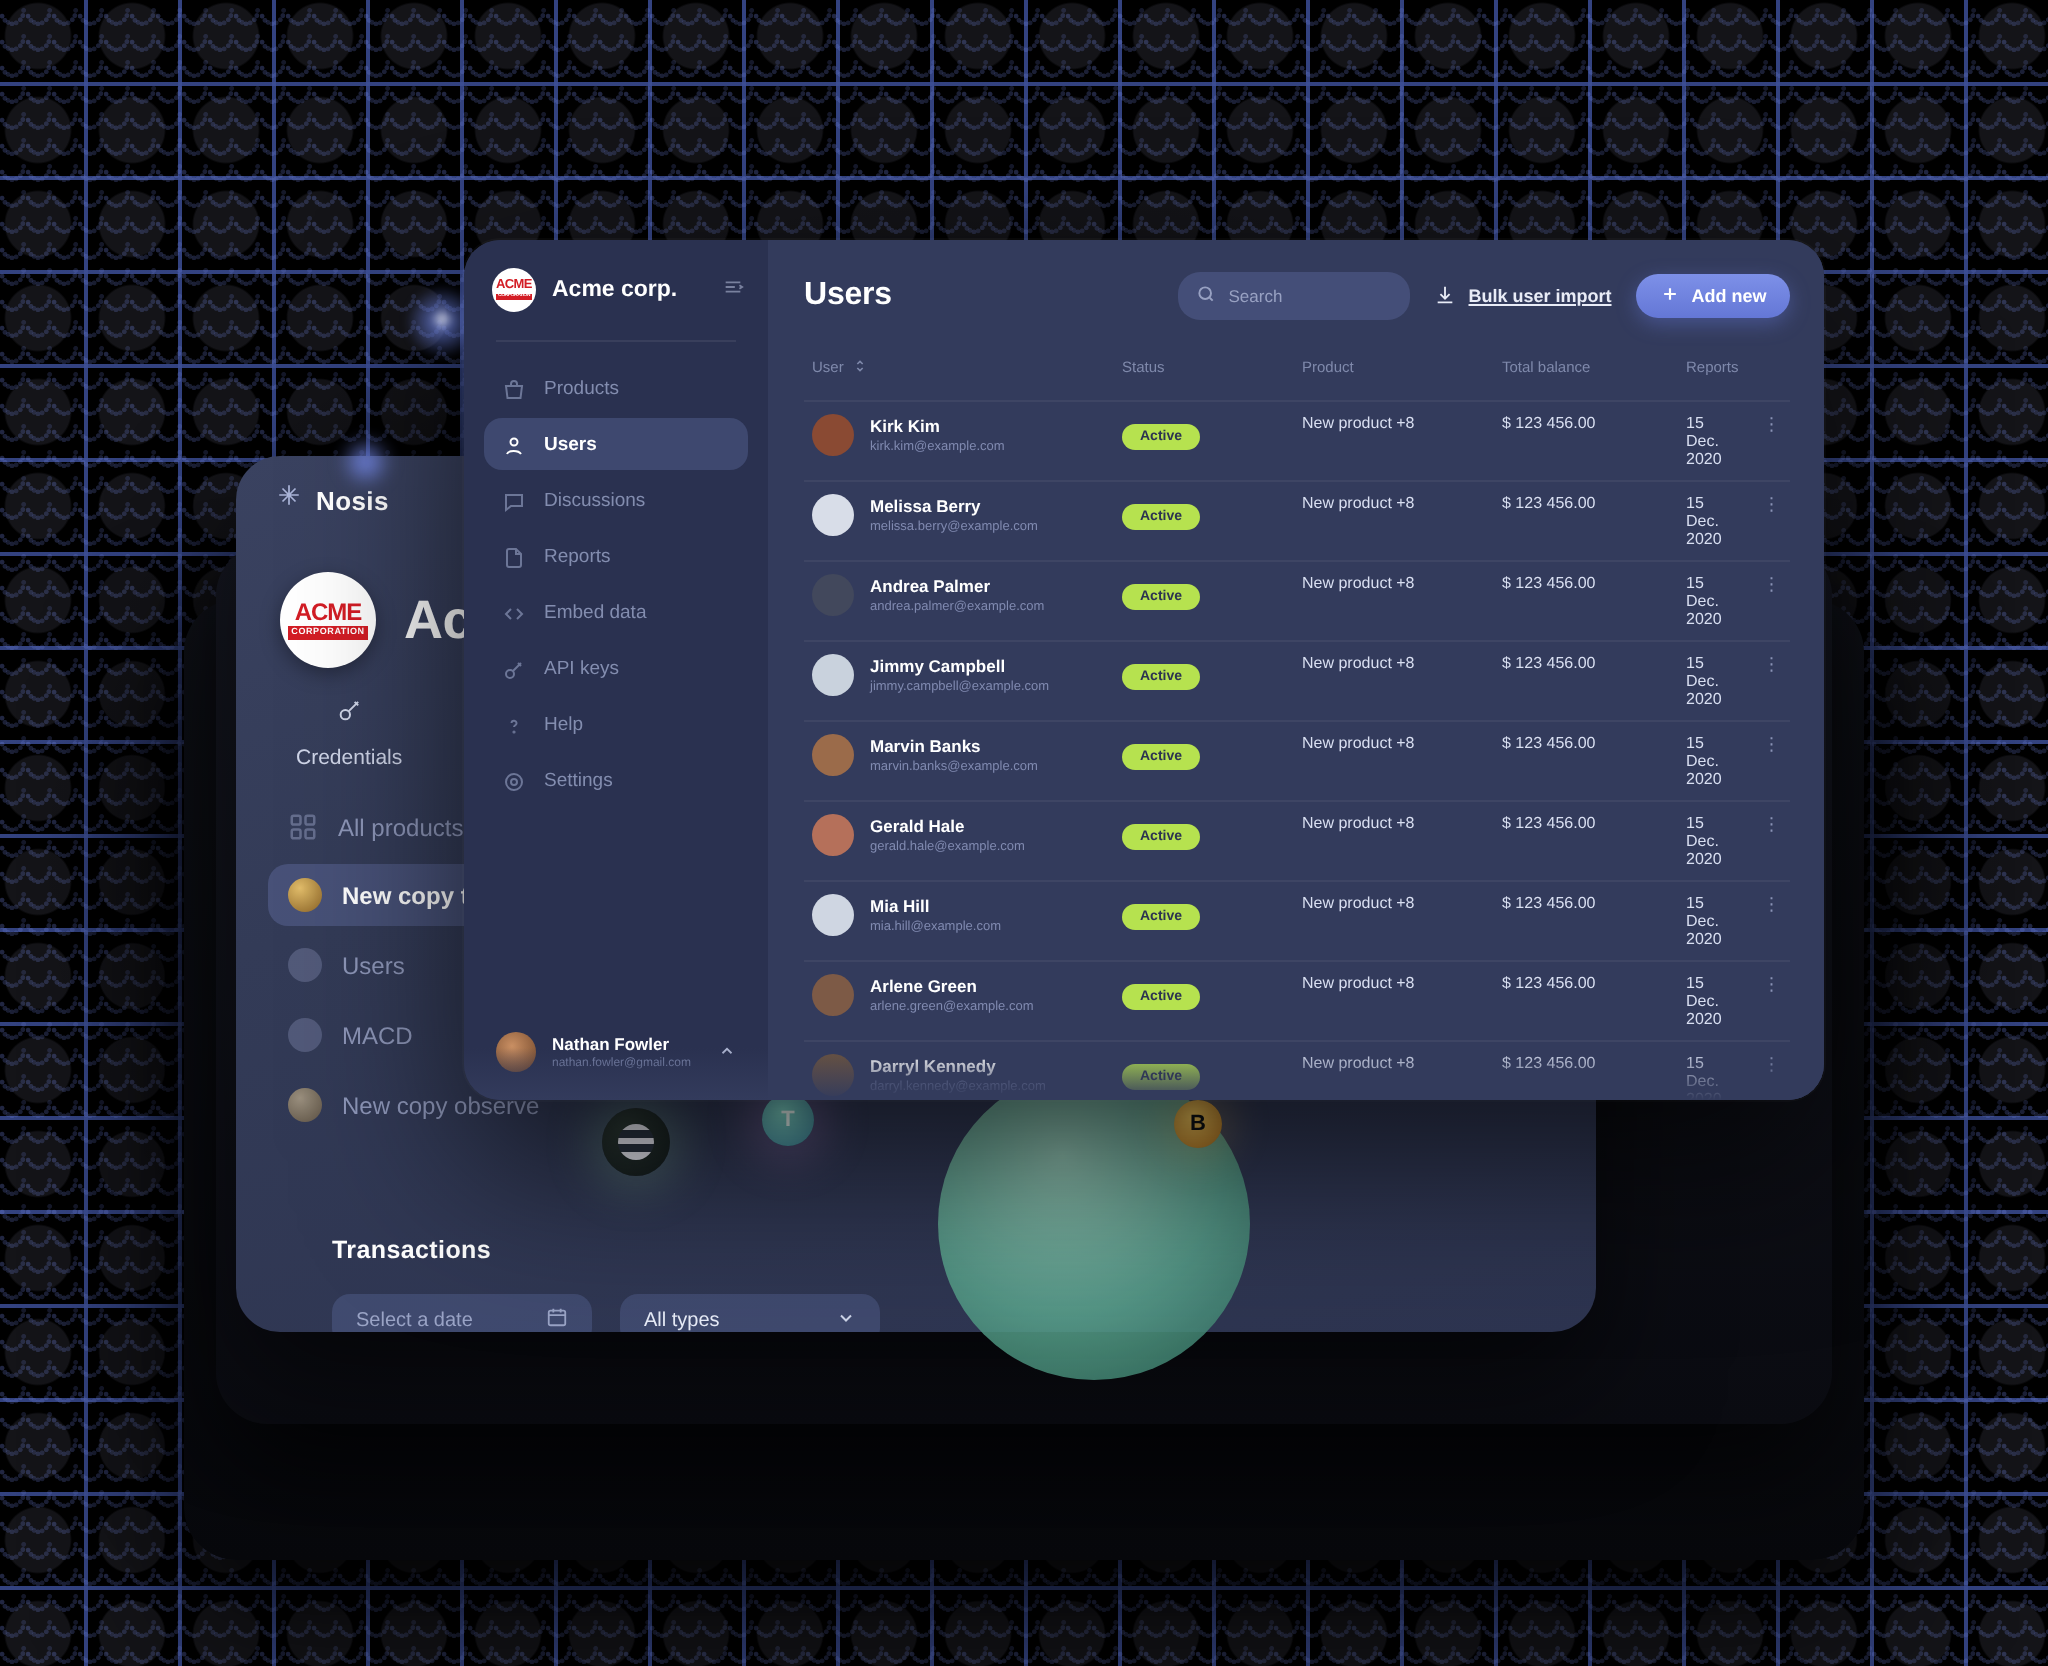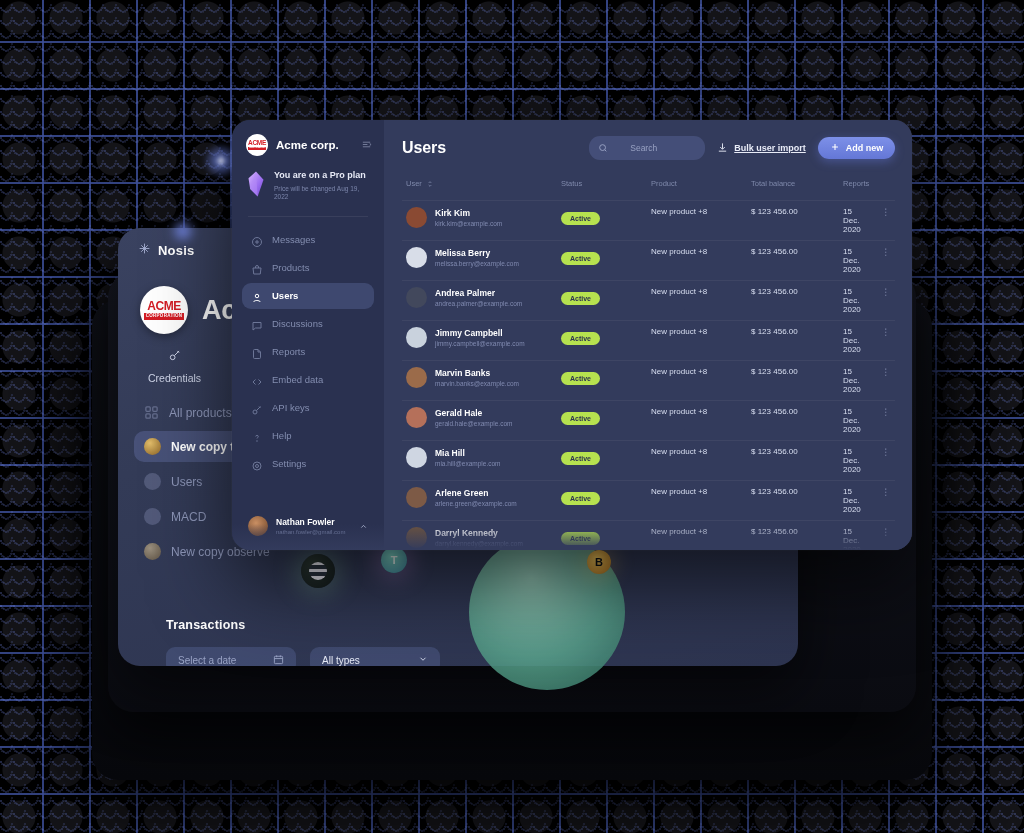--- a/index.html
+++ b/index.html
@@ -145,21 +145,21 @@
   .side-foot { margin-top:auto; display:flex; align-items:center; gap:8px; padding: 8px 6px 4px 6px; }
   .side-foot .av { width:20px; height:20px; border-radius:50%; flex:0 0 auto; }
   .foot-n { color:#fff; font-size:8.5px; font-weight:700; }
   .foot-e { color:#7c86ab; font-size:6px; margin-top:1.5px; }
 
   .main { flex:1; background:#333b5c; display:flex; flex-direction:column; }
   .main-head { display:flex; align-items:center; padding: 16px 18px 10px 18px; gap:12px; }
   .main-title { color:#fff; font-size:16px; font-weight:700; flex:1; letter-spacing:-.1px; }
   .search-box {
     width:116px; height:20px; border-radius:11px; background: rgba(96,110,165,.38);
-    display:flex; align-items:center; gap:22px; padding:12px 9px;
+    display:flex; align-items:center; gap:6px; padding:12px 9px;
   }
   .search-box input {
     background:transparent; border:0; outline:0; color:#c6cde4; font-size:8.5px;
     font-family:"Liberation Sans", sans-serif; width:100%;
   }
   .search-box input::placeholder { color:#98a1c2; }
   .bulk-btn { display:flex; align-items:center; gap:6px; color:#e9ecf7; font-size:9px; font-weight:600;text-decoration:underline; }
   .add-btn {
     display:flex; align-items:center; gap:6px; height:22px; padding:0 12px; border-radius:11px;
     background: linear-gradient(180deg,#7d90e8,#6477d6); color:#fff; font-size:9px; font-weight:700;
@@ -336,52 +336,24 @@
         </div>
         <div class="corp-name">Acme corp.</div>
         <span class="collapse-ic">
           <svg width="11" height="11" viewBox="0 0 24 24" fill="none" stroke="#aeb6d2" stroke-width="2">
             <path d="M4 7h16M4 12h10M4 17h16"></path>
               <path d="M19 10l3 2-3 2"></path>
           </svg>
         </span>
       </div>
 
-      <div class="plan-card">
-        <span class="gem">
-          <svg width="20" height="28" viewBox="0 0 24 32">
-            <defs>
-                <linearGradient id="gg" x1="0" y1="0" x2="1" y2="1">
-              <stop offset="0%" stop-color="#d8b6ff"></stop>
-                  <stop offset="60%" stop-color="#9b6df0"></stop>
-                  <stop offset="100%" stop-color="#6d46c8"></stop>
-            </linearGradient>
-              </defs>
-            <path d="M12 1 L21 11 L14 31 L5 22 L3 9 Z" fill="url(#gg)"></path>
-            <path d="M12 1 L14 31 L5 22 Z" fill="#b58bf5" opacity=".55"></path>
-          </svg>
-        </span>
-        <div>
-          <div class="plan-t">You are on a Pro plan</div>
-          <div class="plan-s">Price will be changed Aug 19, 2022</div>
-        </div>
-      </div>
 
       <div class="side-sep"></div>
 
       <div class="nav">
-        <div class="nav-item">
-          <span class="nav-ic">
-            <svg width="12" height="12" viewBox="0 0 24 24" fill="none" stroke="#838daf" stroke-width="2">
-                <circle cx="12" cy="12" r="9"></circle>
-                <path d="M8 12h8M12 8v8"></path>
-              </svg>
-          </span>
-          <span class="nl">Messages</span>
-        </div>
         <div class="nav-item">
           <span class="nav-ic">
             <svg width="12" height="12" viewBox="0 0 24 24" fill="none" stroke="#838daf" stroke-width="2">
                 <path d="M4 8h16l-1.5 12h-13z"></path>
                 <path d="M9 8V6a3 3 0 016 0v2"></path>
               </svg>
           </span>
           <span class="nl">Products</span>
         </div>
         <div class="nav-item active">

